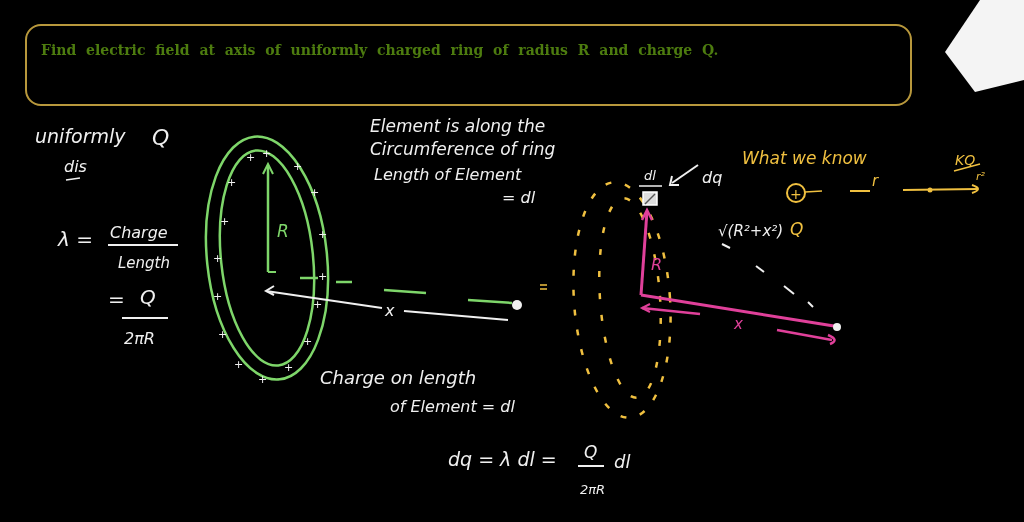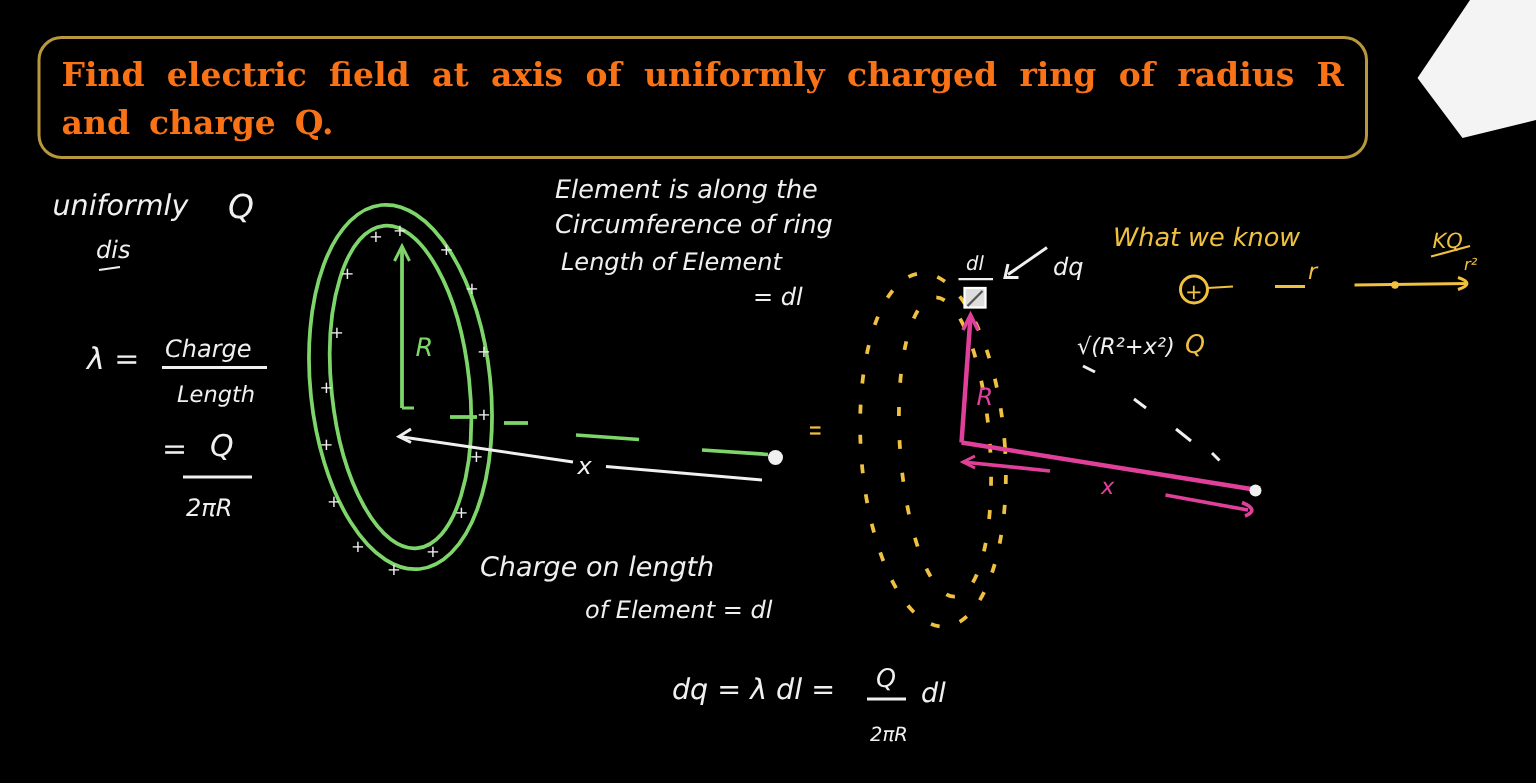--- a/index.html
+++ b/index.html
@@ -9,24 +9,24 @@
       font-family: "DejaVu Sans", sans-serif;
     }
     .question-box {
       position: absolute; left: 25px; top: 24px;
       width: 887px; height: 82px;
       border: 2.5px solid #b8983c; border-radius: 16px;
       box-sizing: border-box;
       padding: 8px 14px 0 14px;
     }
     .question-text {
-      color: #f97316;
+      color: #4d7c0f;
       font-family: "DejaVu Serif", serif;
       font-weight: bold;
-      font-size: 22px;
+      font-size: 14px;
       line-height: 32px;
       word-spacing: 5px;
       text-align: justify;
       text-align-last: left;
       margin: 0;
     }
     svg.board {
       position: absolute; left: 0; top: 0; width: 1024px; height: 522px;
     }
     .hand {

